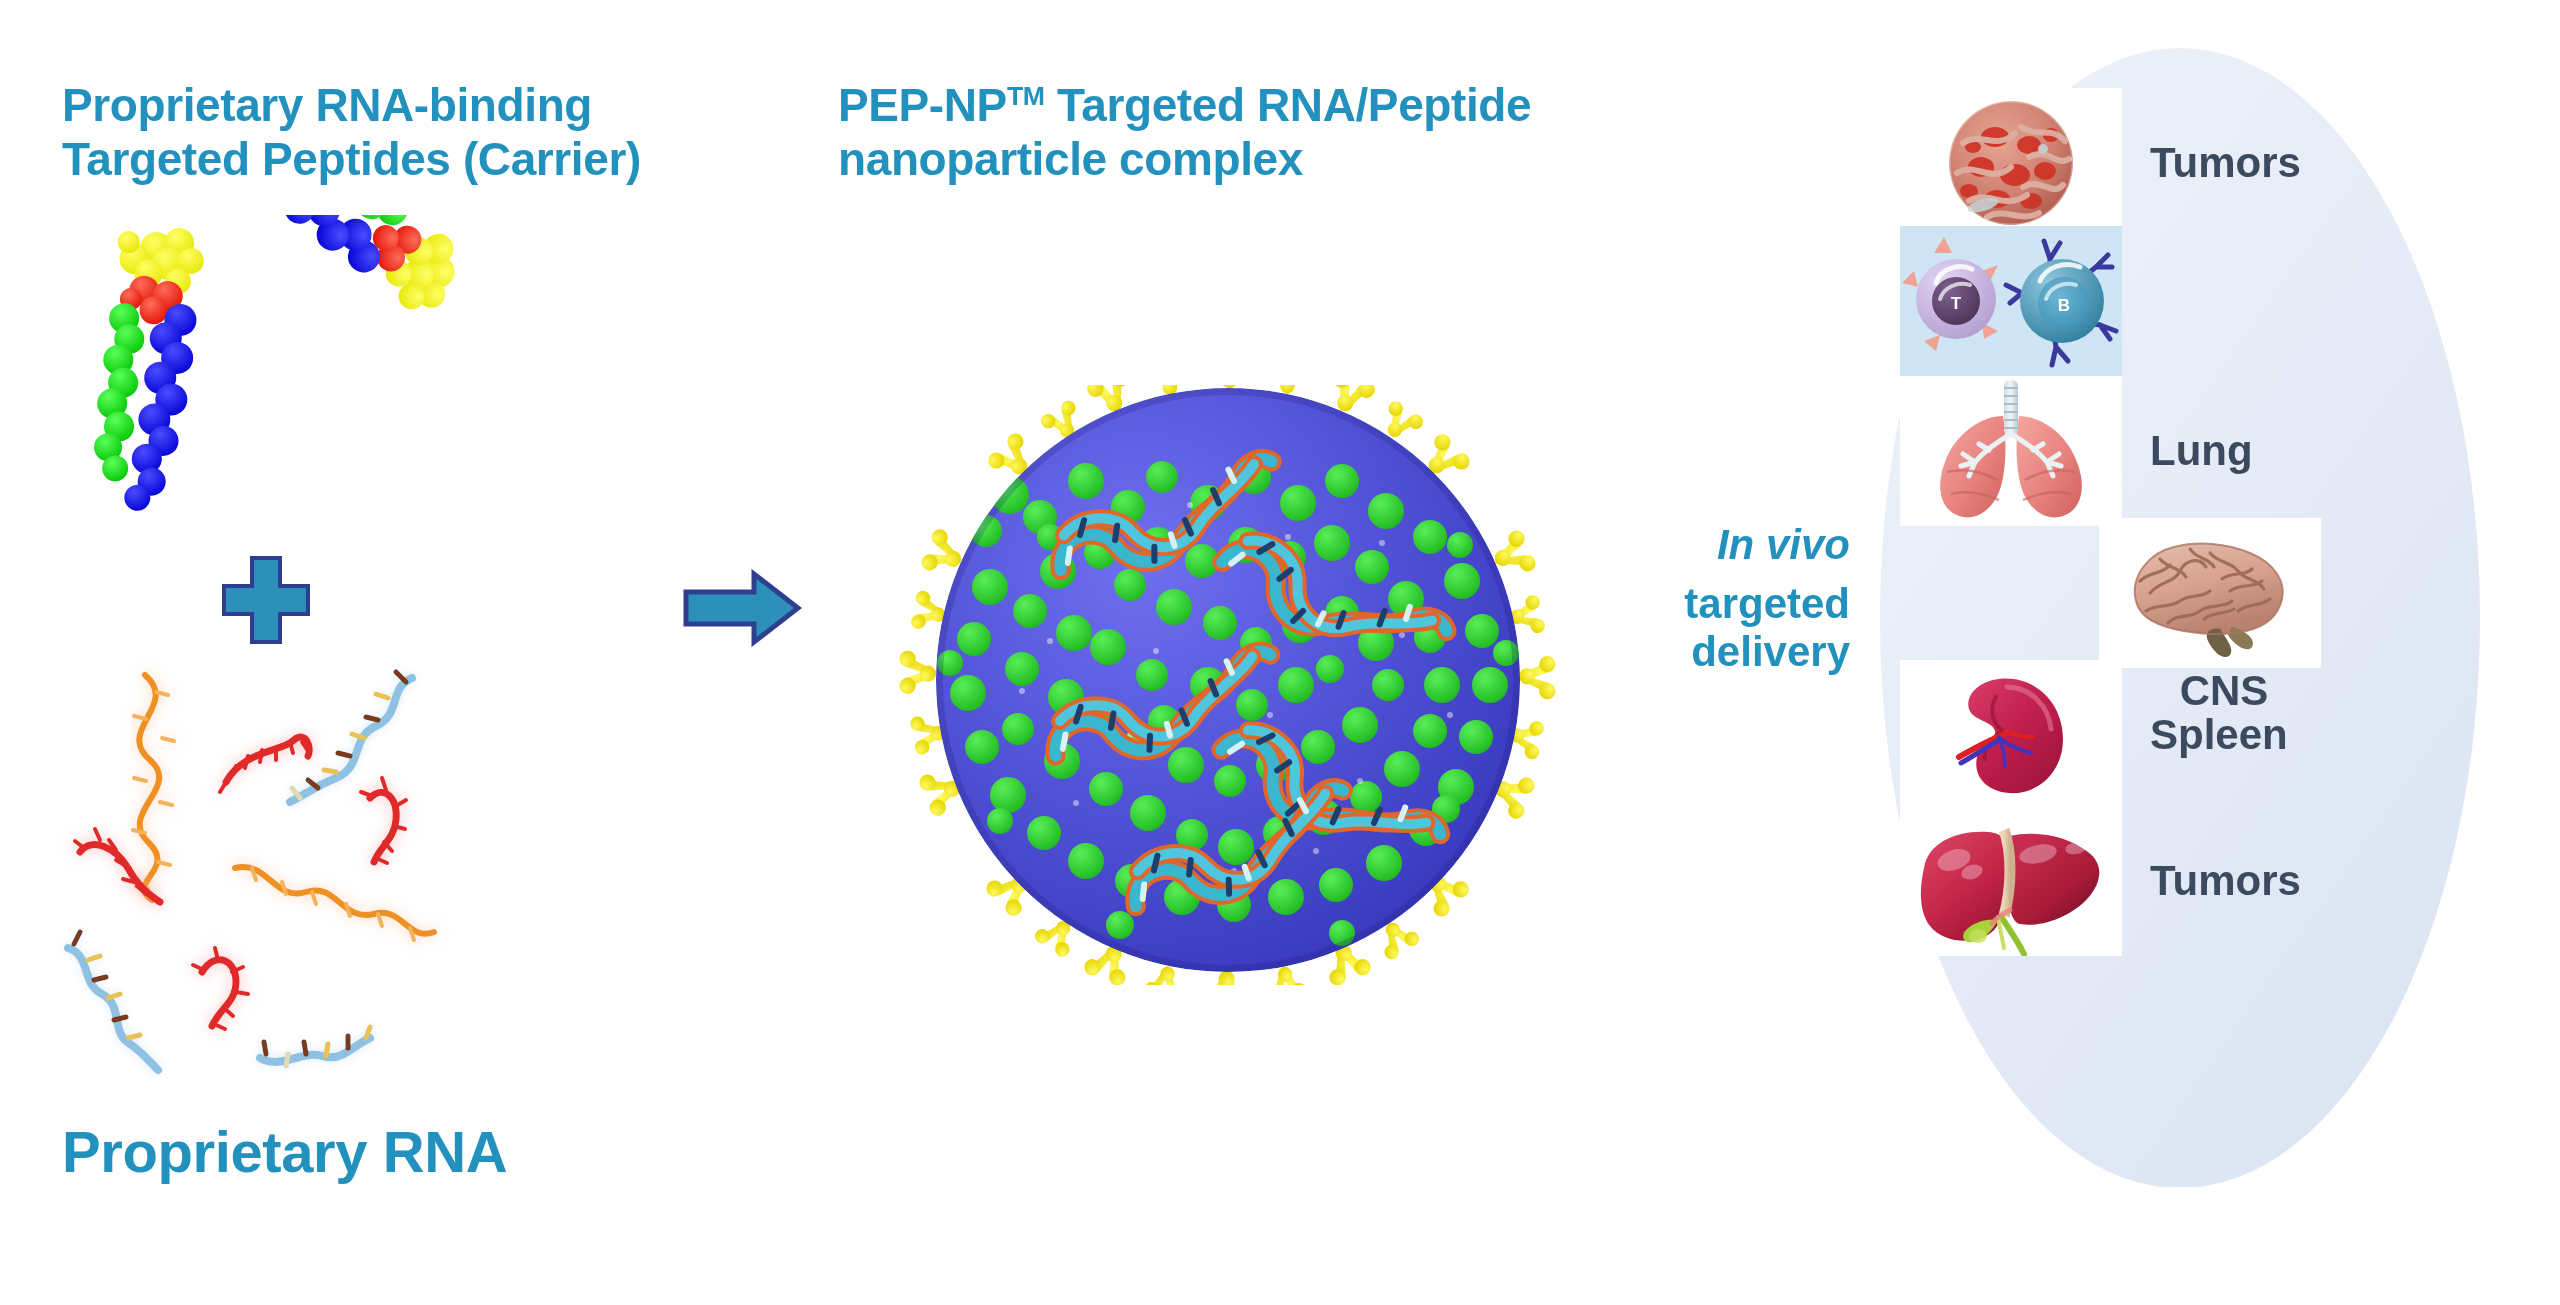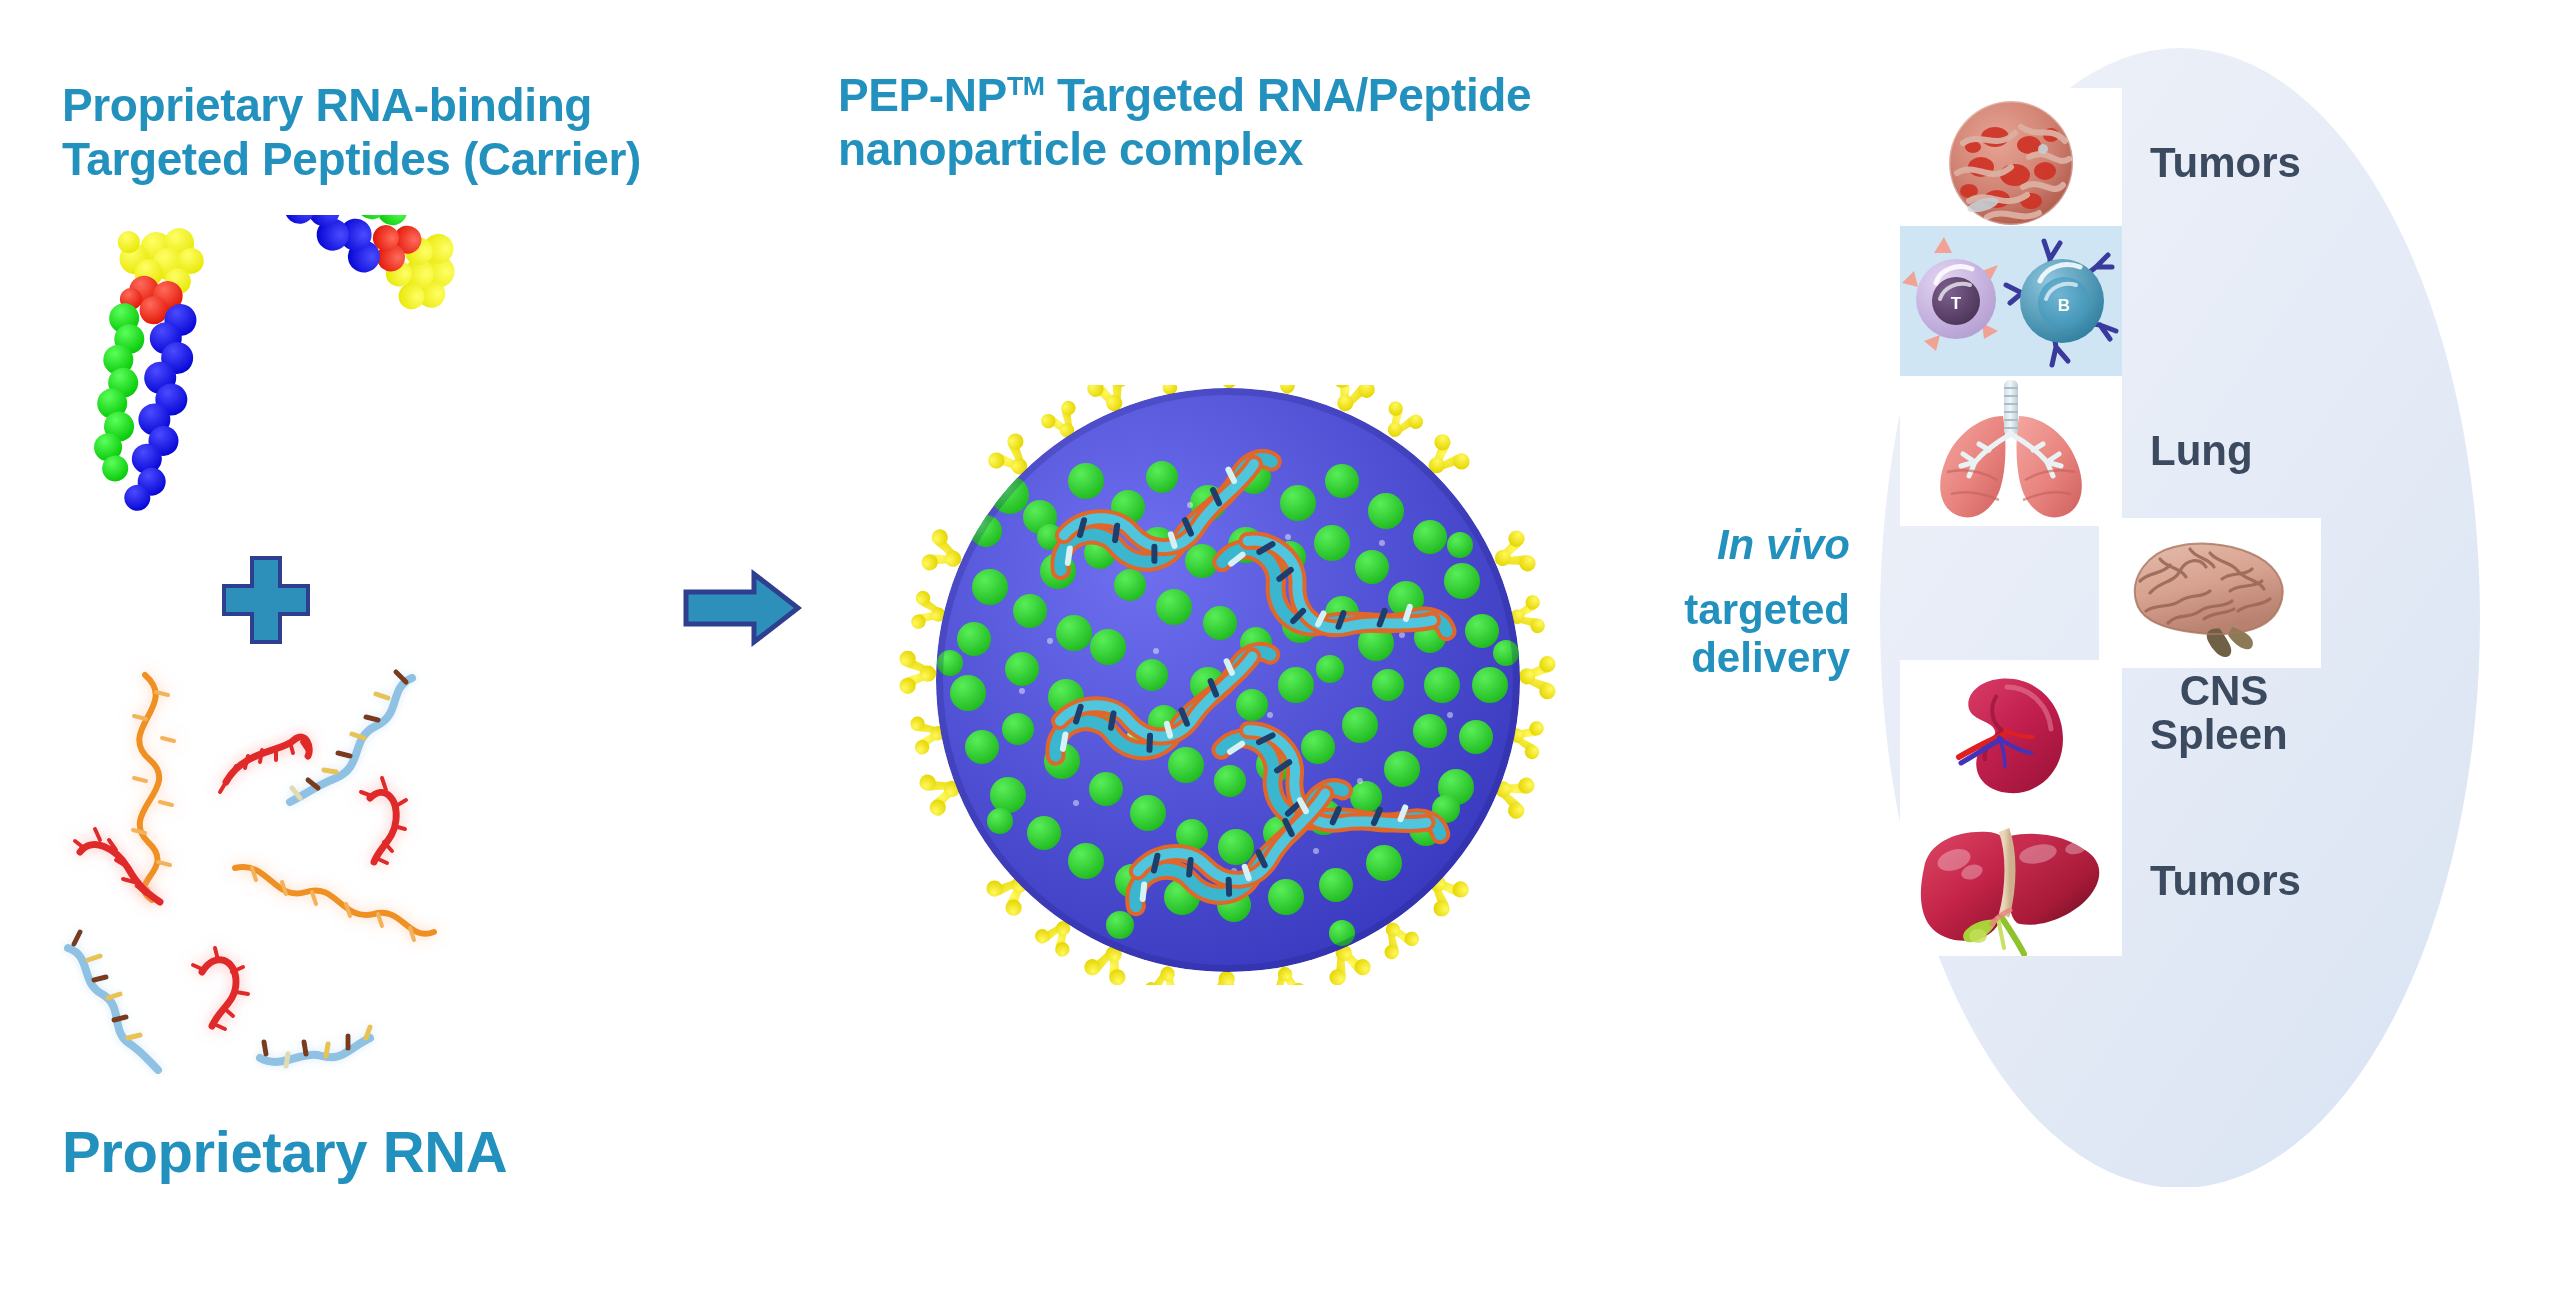--- a/index.html
+++ b/index.html
@@ -32,38 +32,38 @@
   
   .heading {
     position: absolute;
     color: #2391bd;
     font-weight: bold;
     line-height: 1.18;
     letter-spacing: -0.4px;
     white-space: pre-line;
   }
   #h-carrier   { left: 62px;  top: 78px;  font-size: 46px; width: 700px; }
-  #h-complex   { left: 838px; top: 68px;  font-size: 46px; width: 830px; }
+  #h-complex   { left: 838px; top: 78px;  font-size: 46px; width: 830px; }
   #h-payload   { left: 62px;  top: 1118px; font-size: 58px; width: 640px; }
   .tm { font-size: 0.58em; vertical-align: super; font-weight: bold; }
 
   
   #invivo-block {
     position: absolute;
     left: 1620px; top: 522px;
     width: 230px;
     text-align: right;
   }
   #invivo-label {
     color: #2391bd; font-size: 42px; font-weight: bold;
     font-style: italic; line-height: 1.1;
   }
   #invivo-sub {
     color: #2391bd; font-size: 42px; font-weight: bold;
-    line-height: 1.15; white-space: pre-line; margin-top: 18px;
+    line-height: 1.15; white-space: pre-line; margin-top: 12px;
   }
 
   
   .arrow { position: absolute; }
   #arrow-1 { left: 682px;  top: 568px; width: 120px; height: 80px; }
 
   
   #plus-sign { position: absolute; left: 218px; top: 552px; width: 96px; height: 96px; }
 
   

